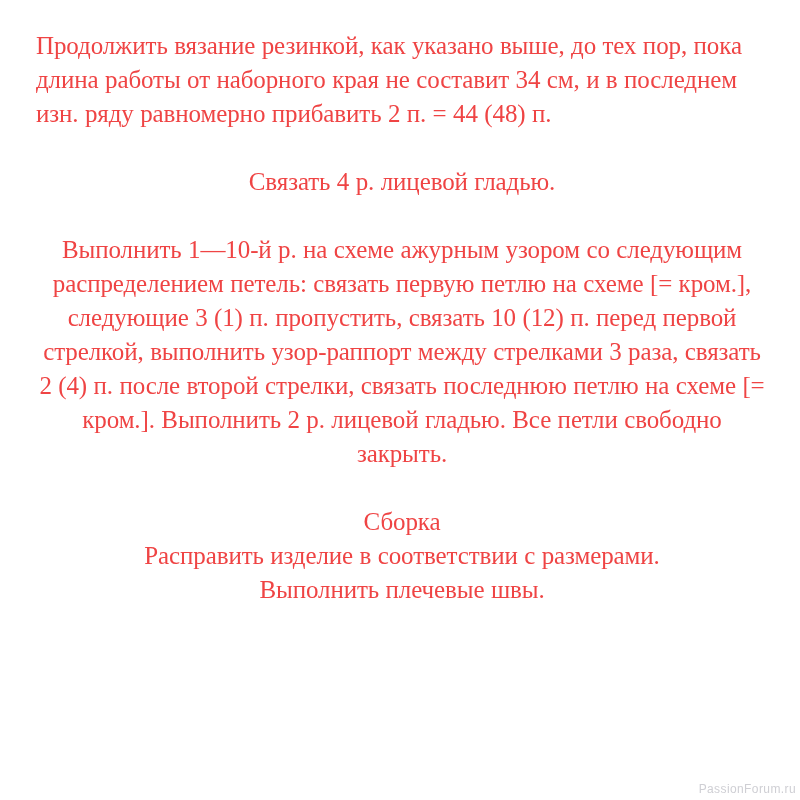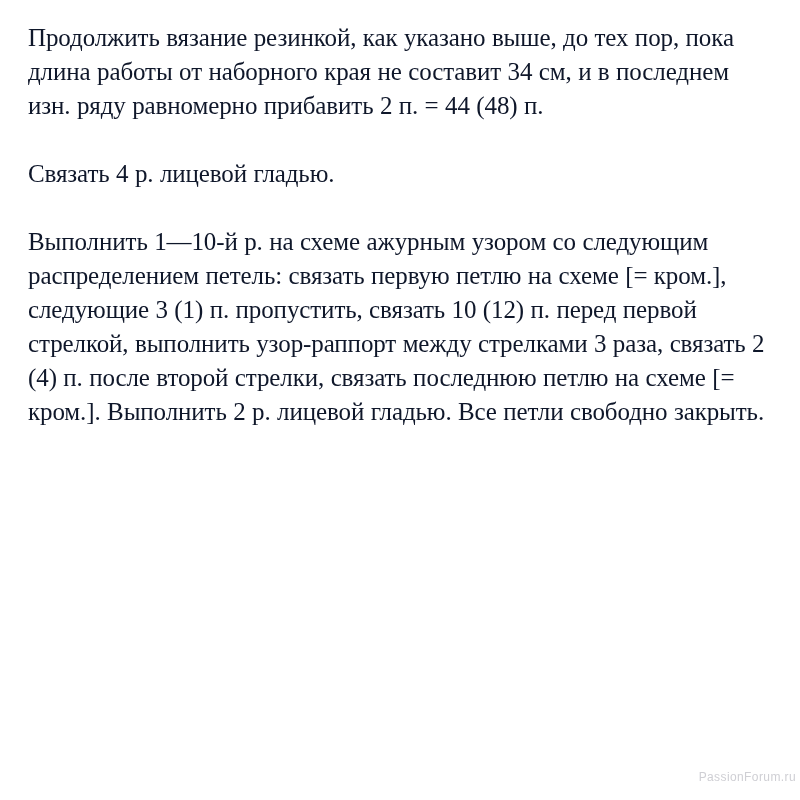--- a/index.html
+++ b/index.html
@@ -24,37 +24,38 @@
   }
   .doc-body {
     position: absolute;
     left: 28px;
     top: 21px;
     width: 748px;
   }
   .para {
     font-size: 25px;
     line-height: 34px;
-    color: #0f172a;
-    margin: 0;
+    color: #ef4444;
+    margin: 8px;
     letter-spacing: -0.1px;
     word-spacing: 0.3px;
     text-align: left;
     white-space: pre-wrap;
   }
   .para + .para {
     margin-top: 34px;
+    text-align: center;
   }
   .heading-line {
     display: block;
   }
   .watermark {
     position: absolute;
     right: 4px;
-    bottom: 16px;
+    bottom: 4px;
     font-family: "Liberation Sans", "DejaVu Sans", sans-serif;
     font-size: 12px;
     letter-spacing: 0.4px;
     color: #cfcfd4;
     user-select: none;
     white-space: nowrap;
     font-weight: 400;
   }
 </style>
 </head>
@@ -63,20 +64,22 @@
 <div id="page">
 
   <div class="doc-body">
 
     <p class="para">Продолжить вязание резинкой, как указано выше, до тех пор, пока длина работы от наборного края не составит 34 см, и в последнем изн. ряду равномерно прибавить 2 п. = 44 (48) п.</p>
 
     <p class="para">Связать 4 р. лицевой гладью.</p>
 
     <p class="para">Выполнить 1—10-й р. на схеме ажурным узором со следующим распределением петель: связать первую петлю на схеме [= кром.], следующие 3 (1) п. пропустить, связать 10 (12) п. перед первой стрелкой, выполнить узор-раппорт между стрелками 3 раза, связать 2 (4) п. после второй стрелки, связать последнюю петлю на схеме [= кром.]. Выполнить 2 р. лицевой гладью. Все петли свободно закрыть.</p>
 
+    <p class="para"><span class="heading-line">Сборка</span><span>Расправить изделие в соответствии с размерами.
+Выполнить плечевые швы.</span></p>
 
     <p class="para"></p>
 
   </div>
 
   <div class="watermark">PassionForum.ru</div>
 
 </div>
 
 </body></html>

